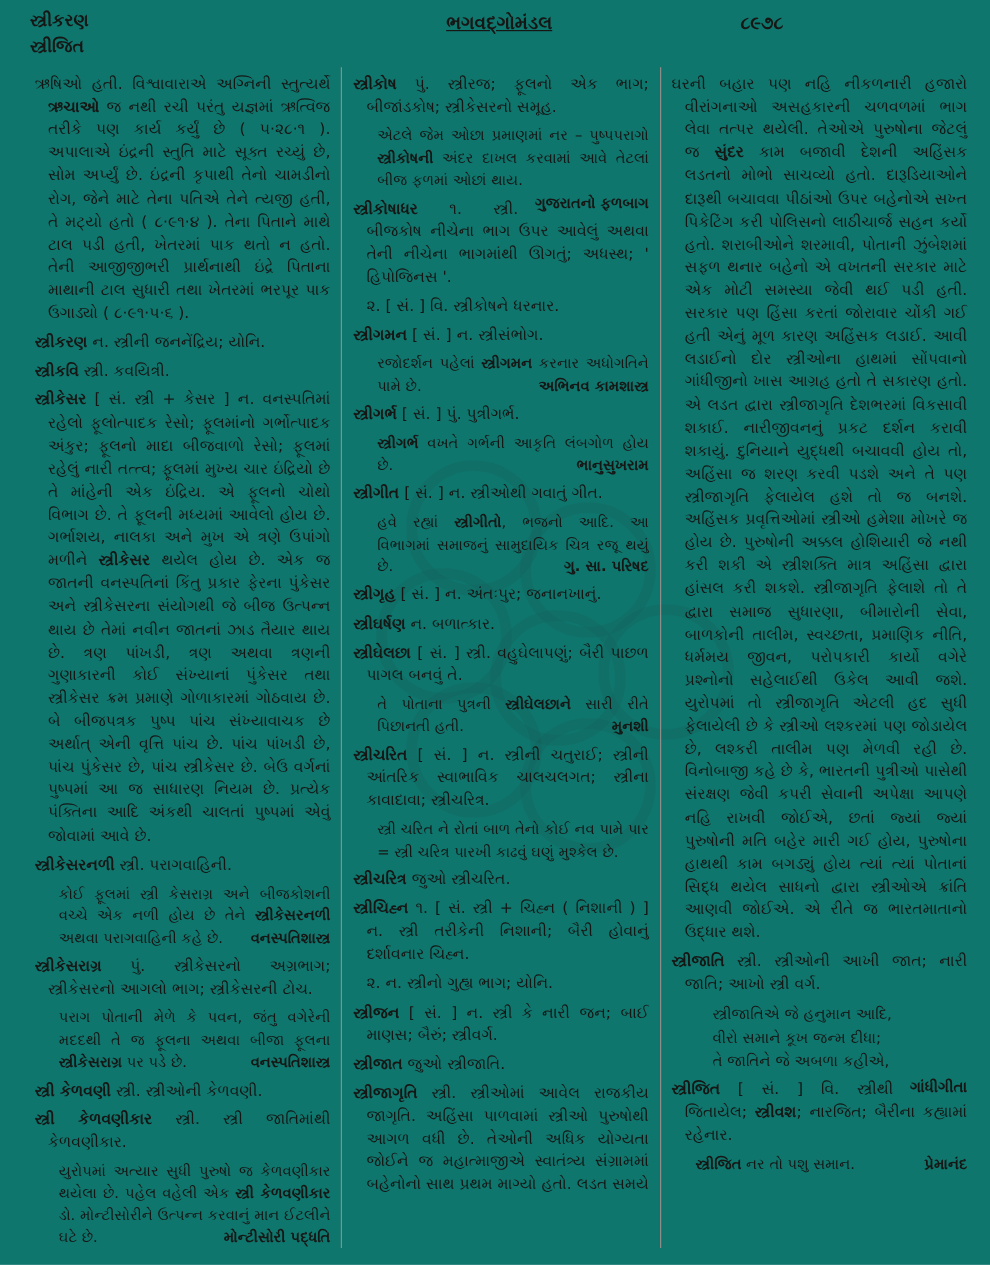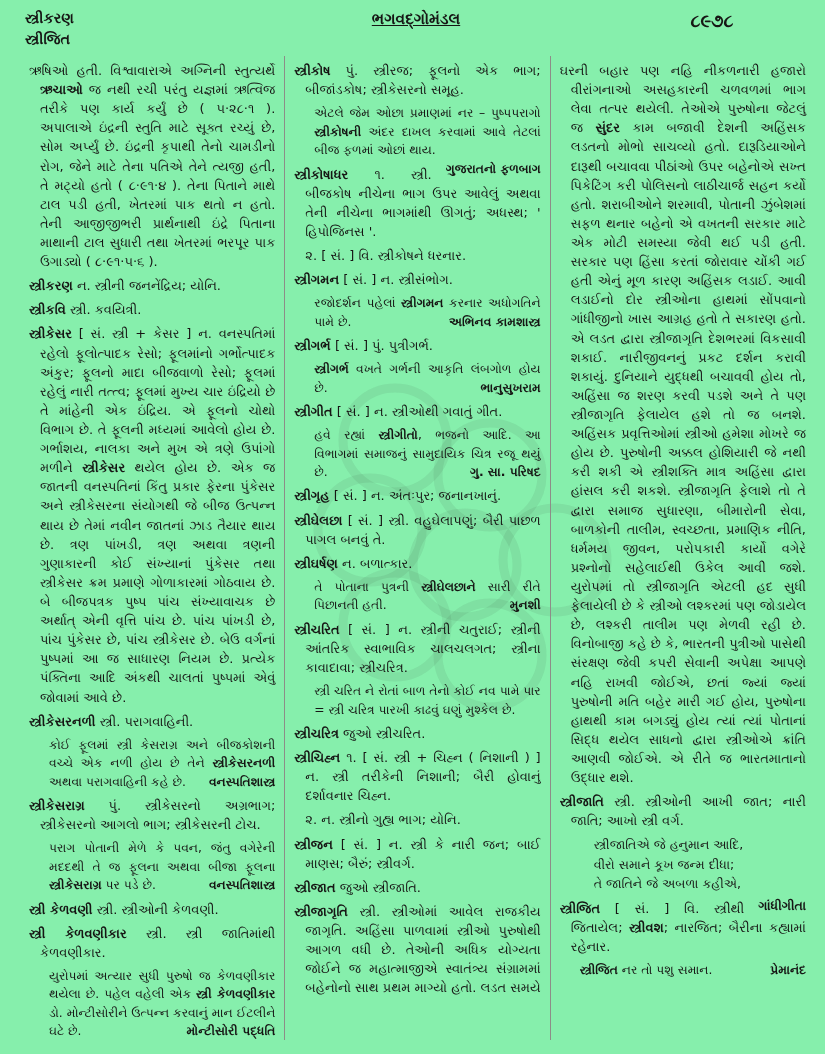--- a/index.html
+++ b/index.html
@@ -4,35 +4,35 @@
 <style>
   html,body{margin:0;padding:0;}
   body{
     width:825px;height:1054px;
     background:#e9e9e6;
     font-family:"DejaVu Sans","Liberation Sans",sans-serif;
   }
   .page{
     position:relative;
     width:825px;height:1054px;
-    background:#86efac;
+    background:#0f766e;
     color:#161614;
     overflow:hidden;
   }
   .watermark{
     position:absolute;left:300px;top:380px;
     pointer-events:none;
   }
   .header{
     position:absolute;top:8px;left:25px;right:18px;
     display:flex;align-items:flex-start;
   }
   .header .left{width:190px;font-weight:bold;font-size:14.5px;line-height:1.45;}
   .header .center{flex:1;text-align:center;font-weight:bold;font-size:15.5px;padding-top:2px;text-decoration:underline;}
-  .header .right{width:190px;text-align:center;font-weight:bold;font-size:18px;padding-top:2px;}
+  .header .right{width:190px;text-align:left;font-weight:bold;font-size:15px;padding-top:2px;}
   .columns{
     position:absolute;top:56px;left:20px;right:10px;bottom:14px;
     display:flex;
   }
   .col{
     flex:1;
     padding:0 9px;
     overflow:hidden;
     text-align:justify;
     font-size:13px;
@@ -102,22 +102,22 @@
         <div class="blk quote"><span>એટલે જેમ ઓછા પ્રમાણમાં નર – પુષ્પપરાગો </span><span class="b">સ્ત્રીકોષની</span><span> અંદર દાખલ કરવામાં આવે તેટલાં બીજ ફળમાં ઓછાં થાય.</span><span class="source">ગુજરાતનો ફળબાગ</span></div>
         <div class="blk entry"><span class="b">સ્ત્રીકોષાધર</span><span> ૧. સ્ત્રી. બીજકોષ નીચેના ભાગ ઉપર આવેલું અથવા તેની નીચેના ભાગમાંથી ઊગતું; અધસ્થ; ' હિપોજિનસ '.</span></div>
         <div class="blk cont numbered"><span>૨. [ સં. ] વિ. સ્ત્રીકોષને ધરનાર.</span></div>
         <div class="blk entry"><span class="b">સ્ત્રીગમન</span><span> [ સં. ] ન. સ્ત્રીસંભોગ.</span></div>
         <div class="blk quote"><span>રજોદર્શન પહેલાં </span><span class="b">સ્ત્રીગમન</span><span> કરનાર અધોગતિને પામે છે.</span><span class="source">અભિનવ કામશાસ્ત્ર</span></div>
         <div class="blk entry"><span class="b">સ્ત્રીગર્ભ</span><span> [ સં. ] પું. પુત્રીગર્ભ.</span></div>
         <div class="blk quote"><span class="b">સ્ત્રીગર્ભ</span><span> વખતે ગર્ભની આકૃતિ લંબગોળ હોય છે.</span><span class="source">ભાનુસુખરામ</span></div>
         <div class="blk entry"><span class="b">સ્ત્રીગીત</span><span> [ સં. ] ન. સ્ત્રીઓથી ગવાતું ગીત.</span></div>
         <div class="blk quote"><span>હવે રહ્યાં </span><span class="b">સ્ત્રીગીતો</span><span>, ભજનો આદિ. આ વિભાગમાં સમાજનું સામુદાયિક ચિત્ર રજૂ થયું છે.</span><span class="source">ગુ. સા. પરિષદ</span></div>
         <div class="blk entry"><span class="b">સ્ત્રીગૃહ</span><span> [ સં. ] ન. અંતઃપુર; જનાનખાનું.</span></div>
+        <div class="blk entry"><span class="b">સ્ત્રીઘર્ષણ</span><span> ન. બળાત્કાર.</span></div>
         <div class="blk entry"><span class="b">સ્ત્રીઘેલછા</span><span> [ સં. ] સ્ત્રી. વહુઘેલાપણું; બૈરી પાછળ પાગલ બનવું તે.</span></div>
-        <div class="blk entry"><span class="b">સ્ત્રીઘર્ષણ</span><span> ન. બળાત્કાર.</span></div>
         <div class="blk quote"><span>તે પોતાના પુત્રની </span><span class="b">સ્ત્રીઘેલછાને</span><span> સારી રીતે પિછાનતી હતી.</span><span class="source">મુનશી</span></div>
         <div class="blk entry"><span class="b">સ્ત્રીચરિત</span><span> [ સં. ] ન. સ્ત્રીની ચતુરાઈ; સ્ત્રીની આંતરિક સ્વાભાવિક ચાલચલગત; સ્ત્રીના કાવાદાવા; સ્ત્રીચરિત્ર.</span></div>
         <div class="blk quote"><span>સ્ત્રી ચરિત ને રોતાં બાળ તેનો કોઈ નવ પામે પાર = સ્ત્રી ચરિત્ર પારખી કાઢવું ઘણું મુશ્કેલ છે.</span></div>
         <div class="blk entry"><span class="b">સ્ત્રીચરિત્ર</span><span> જુઓ સ્ત્રીચરિત.</span></div>
         <div class="blk entry"><span class="b">સ્ત્રીચિહ્ન</span><span> ૧. [ સં. સ્ત્રી + ચિહ્ન ( નિશાની ) ] ન. સ્ત્રી તરીકેની નિશાની; બૈરી હોવાનું દર્શાવનાર ચિહ્ન.</span></div>
         <div class="blk cont numbered"><span>૨. ન. સ્ત્રીનો ગુહ્ય ભાગ; યોનિ.</span></div>
         <div class="blk entry"><span class="b">સ્ત્રીજન</span><span> [ સં. ] ન. સ્ત્રી કે નારી જન; બાઈ માણસ; બૈરું; સ્ત્રીવર્ગ.</span></div>
         <div class="blk entry"><span class="b">સ્ત્રીજાત</span><span> જુઓ સ્ત્રીજાતિ.</span></div>
         <div class="blk entry"><span class="b">સ્ત્રીજાગૃતિ</span><span> સ્ત્રી. સ્ત્રીઓમાં આવેલ રાજકીય જાગૃતિ. અહિંસા પાળવામાં સ્ત્રીઓ પુરુષોથી આગળ વધી છે. તેઓની અધિક યોગ્યતા જોઈને જ મહાત્માજીએ સ્વાતંત્ર્ય સંગ્રામમાં બહેનોનો સાથ પ્રથમ માગ્યો હતો. લડત સમયે</span></div>
       </div>

